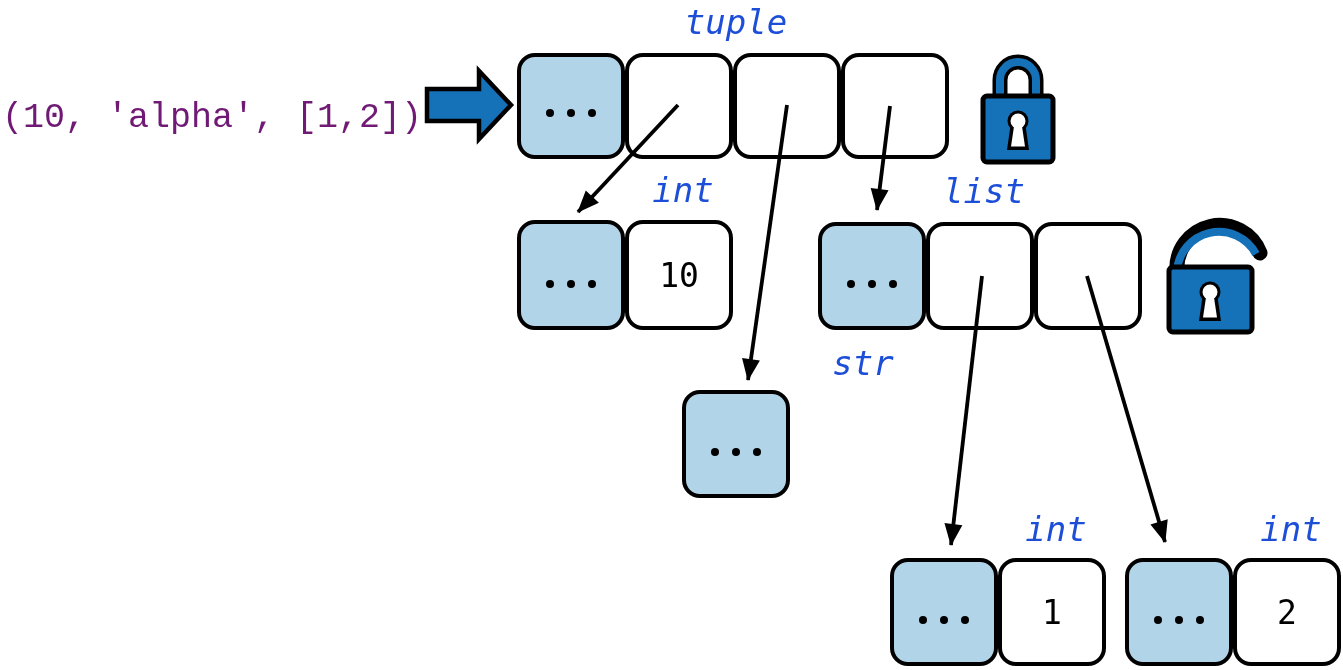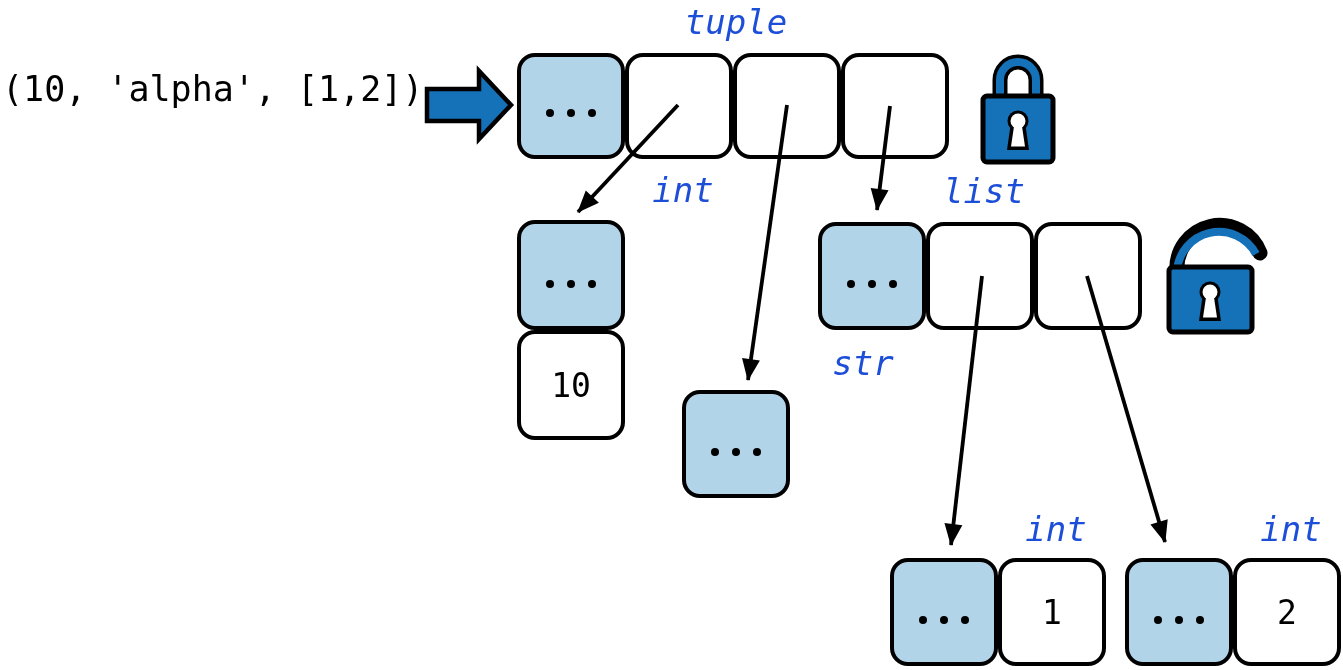--- a/index.html
+++ b/index.html
@@ -2,22 +2,22 @@
 <html><head>
 <meta charset="utf-8">
 <style>
   html,body{margin:0;padding:0;background:#fff;}
   #canvas{
     position:relative;width:1343px;height:670px;background:#ffffff;
     overflow:hidden;
     font-family:"DejaVu Sans Mono","Liberation Mono",monospace;
   }
   .code{
-    position:absolute;left:2px;top:68px;font-size:35px;line-height:42px;
-    color:#000000;white-space:pre;letter-spacing:0;
+    position:absolute;left:2px;top:97px;font-size:35px;line-height:42px;
+    color:#701a75;white-space:pre;letter-spacing:0;font-family:Liberation Mono, monospace;
   }
   .obj{position:absolute;display:flex;}
   .cell{
     box-sizing:border-box;border:4px solid #000;border-radius:18px;
     background:#fff;position:relative;display:flex;align-items:center;justify-content:center;
   }
   .cell.hdr{background:var(--hdr,#b1d4e9);}
   .cell .val{font-size:33px;color:#000;}
   .dots{position:absolute;left:0;right:0;bottom:38px;display:flex;justify-content:center;gap:13px;}
   .dot{width:8px;height:8px;border-radius:50%;background:#000;}
@@ -47,21 +47,21 @@
           <i class="dot"></i>
           <i class="dot"></i>
           <i class="dot"></i>
         </span>
     </div>
     <div class="cell" style="width:108px;height:106px;"></div>
     <div class="cell" style="width:108px;height:106px;"></div>
     <div class="cell" style="width:108px;height:106px;"></div>
   </div>
 
-  <div class="obj" style="left:517px;top:220px;flex-direction:column;">
+  <div class="obj" style="left:517px;top:220px;">
     <div class="cell hdr" style="width: 108px; height: 110px; --hdr: #b1d4e9;">
       <span class="dots">
           <i class="dot"></i>
           <i class="dot"></i>
           <i class="dot"></i>
         </span>
     </div>
     <div class="cell" style="width:108px;height:110px;">
       <span class="val">10</span>
     </div>

